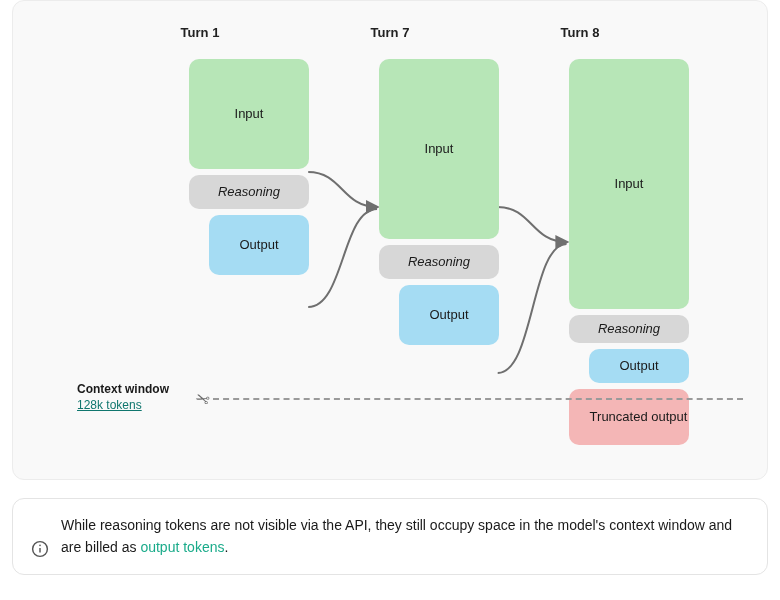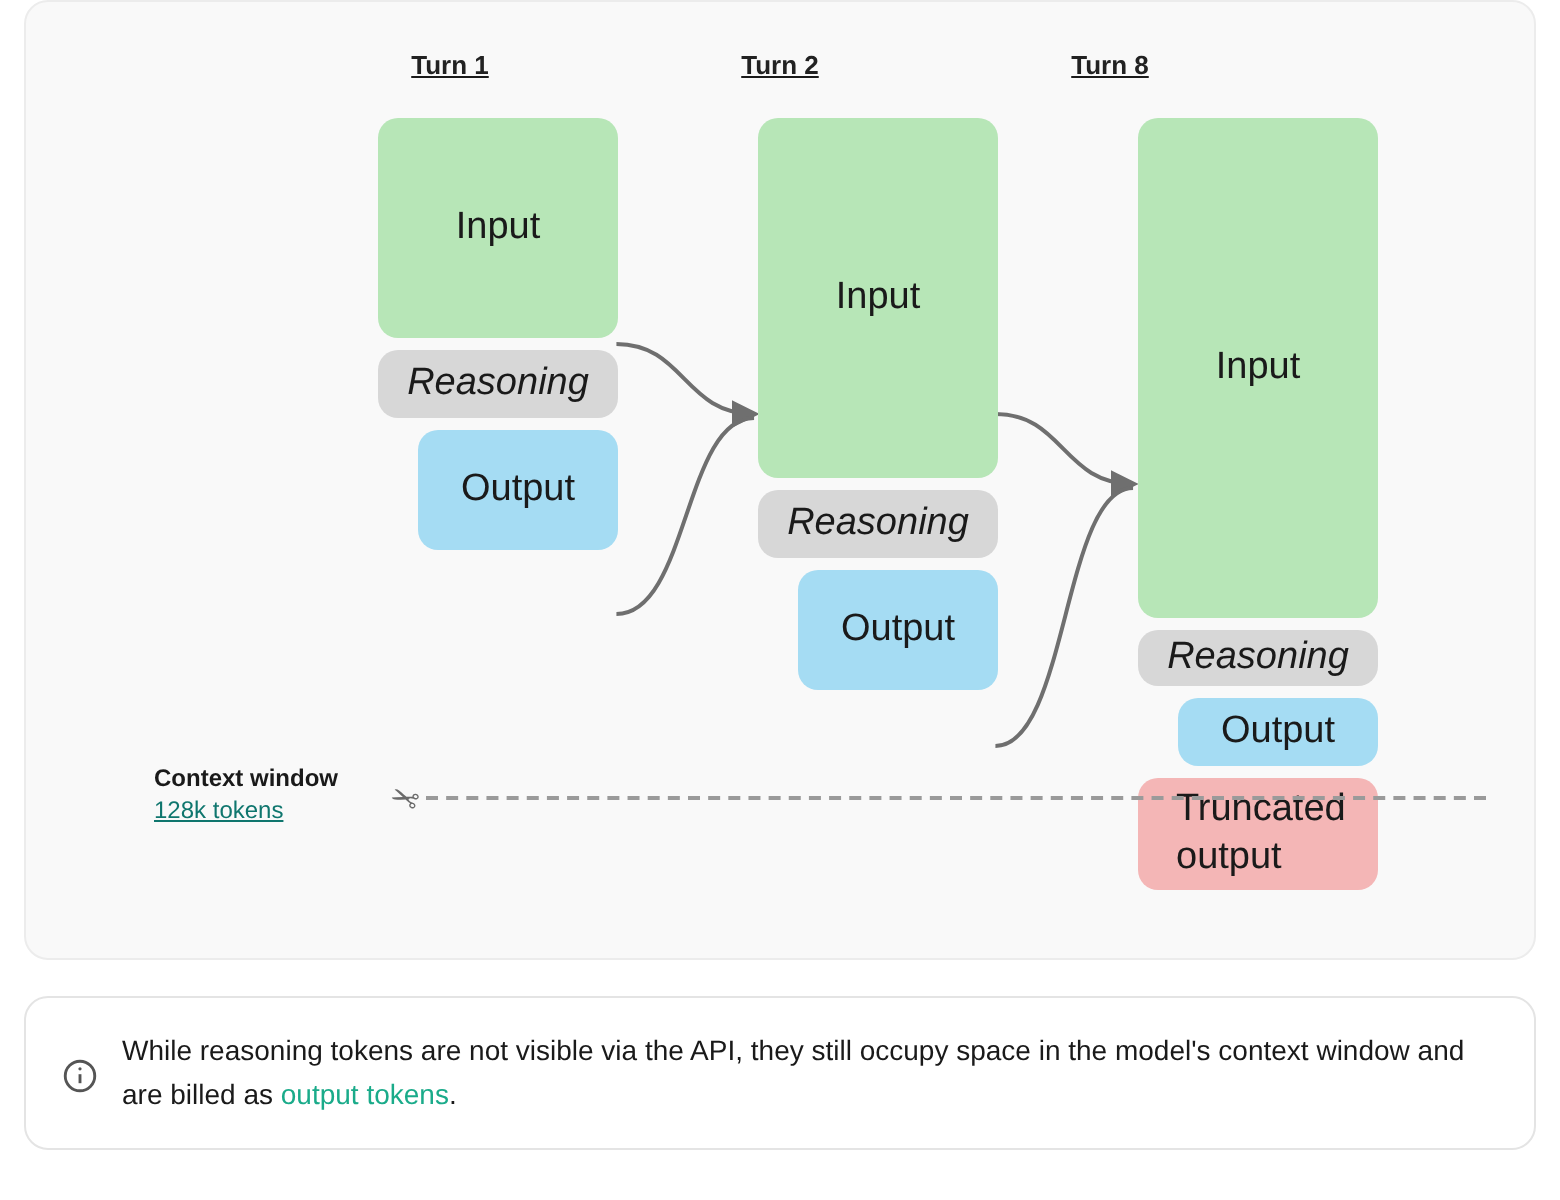--- a/index.html
+++ b/index.html
@@ -19,22 +19,21 @@
     position: relative;
     height: 480px;
     overflow: visible;
   }
   .turns-row {
     position: absolute;
     top: 24px;
     left: 0; right: 0;
     display: flex;
     justify-content: center;
-    gap: 45px;
-    text-decoration: underline;
+    gap: 70px;
   }
   .turn-header {
     width: 120px;
     text-align: center;
     font-size: 13px;
     font-weight: 600;
     color: #222;
   }
   .stacks {
     position: absolute;
@@ -47,24 +46,24 @@
     width: 120px;
   }
   .col1 { left: 176px; }
   .col2 { left: 366px; }
   .col3 { left: 556px; }
   .block {
     border-radius: 10px;
     display: flex;
     align-items: center;
     justify-content: center;
-    font-size: 19px;
+    font-size: 13px;
     color: #1a1a1a;
     margin-bottom: 6px;
-    text-align: left;
+    text-align: center;
     line-height: 1.25;
   }
   .input { background: #b7e6b7; }
   .reasoning { background: #d7d7d7; font-style: italic; }
   .output { background: #a5dcf3; margin-left: 20px; }
   .truncated { background: #f4b6b6; padding-left: 19px; }
   .cw-label {
     position: absolute;
     left: 64px;
     top: 380px;
@@ -99,21 +98,21 @@
     pointer-events: none;
   }
   .note-card {
     background: #ffffff;
     border: 1px solid #e4e4e4;
     border-radius: 12px;
     margin: 0 12px;
     padding: 16px 18px;
     display: flex;
     gap: 12px;
-    align-items: center;
+    align-items: flex-end;
   }
   .note-card .info-icon {
     flex: 0 0 auto;
     width: 18px; height: 18px;
     margin-top: 2px;
   }
   .note-text {
     font-size: 14px;
     line-height: 1.55;
     color: #1a1a1a;
@@ -123,21 +122,21 @@
     text-decoration: none;
   }
 </style>
 </head>
 <body>
 
 <div class="diagram-card">
 
   <div class="turns-row">
     <div class="turn-header">Turn 1</div>
-    <div class="turn-header">Turn 2</div>
+    <div class="turn-header">Turn 7</div>
     <div class="turn-header">Turn 8</div>
   </div>
 
   <div class="stacks">
 
     <svg class="arrows" viewBox="0 0 756 410" preserveAspectRatio="none">
       <defs>
         <marker id="ah" viewBox="0 0 10 10" refX="8" refY="5" markerWidth="7" markerHeight="7" orient="auto">
           <path d="M 0 0 L 10 5 L 0 10 z" fill="#6f6f6f"></path>
         </marker>

